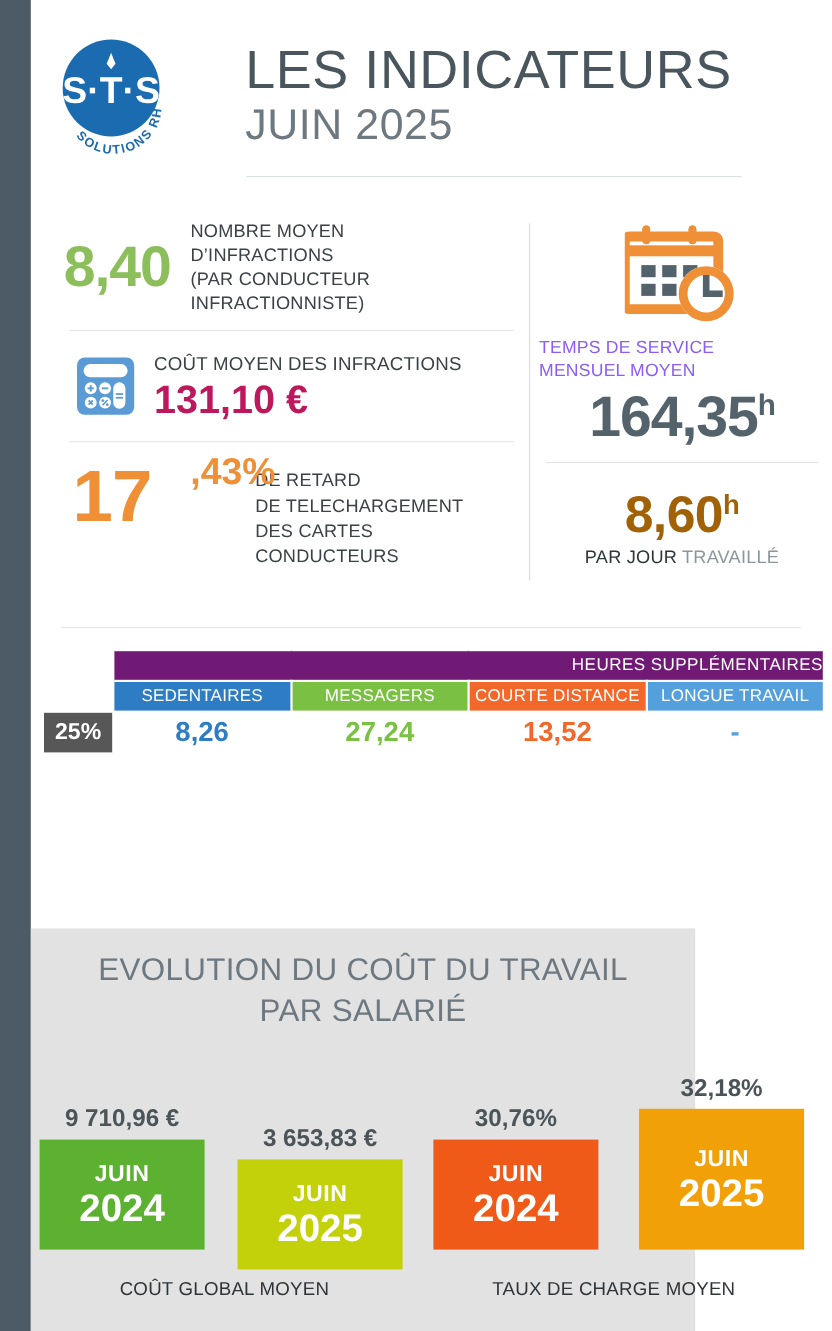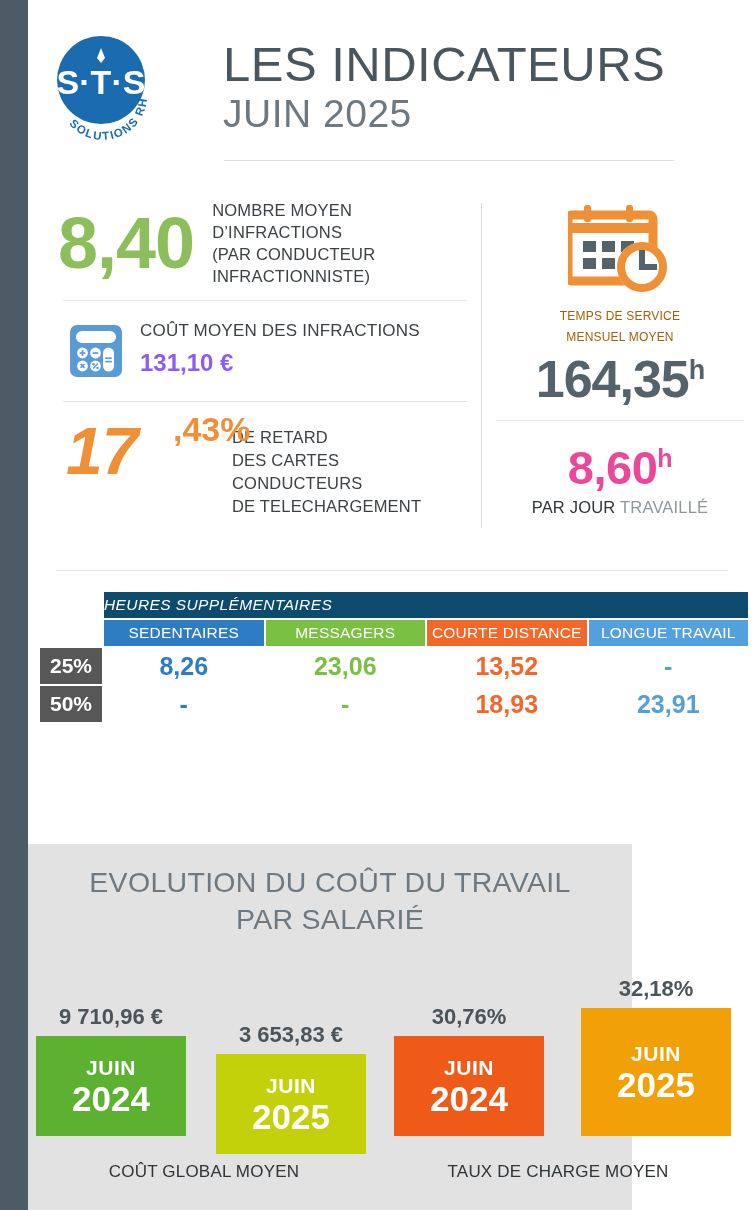--- a/index.html
+++ b/index.html
@@ -36,60 +36,60 @@
   .kpis{position:relative;height:385px;}
   .vdiv{position:absolute;left:453px;top:18px;width:1px;height:325px;background:#d8dbdd;}
 
   .col-left{position:absolute;left:28px;top:0;width:418px;}
   .col-right{position:absolute;left:462px;top:0;width:260px;}
 
   .hrule{height:1px;background:#e2e4e6;margin:0 auto;}
 
   .kpi-a{display:flex;align-items:center;height:115px;padding-left:2px;}
   .big-green{
-    font-size:72px;font-weight:700;color:#8cbf5b;line-height:76px;
+    font-size:52px;font-weight:700;color:#8cbf5b;line-height:76px;
     letter-spacing:-1px;
   }
   .kpi-a-text{
     margin-left:18px;font-size:16.5px;line-height:22px;color:#3c4146;
     letter-spacing:0.2px;
   }
 
   .kpi-b{display:flex;align-items:center;height:100px;}
   .calc-icon{width:56px;height:56px;flex:0 0 56px;margin-left:12px;}
   .kpi-b-body{margin-left:16px;}
   .kpi-b-label{font-size:17px;color:#3c4146;line-height:22px;letter-spacing:0.2px;}
-  .big-blue{font-size:24px;font-weight:700;color:#8b5cf6;line-height:40px;margin-top:1px;}
+  .big-blue{font-size:36px;font-weight:700;color:#be185d;line-height:40px;margin-top:1px;}
 
   .kpi-c{display:flex;align-items:flex-start;height:108px;padding-top:16px;}
   .pct-block{position:relative;width:180px;flex:0 0 180px;padding-left:10px;}
-  .pct-int{font-size:66px;font-weight:700;color:#ef9036;line-height:66px;letter-spacing:-1px;font-style:italic;}
+  .pct-int{font-size:66px;font-weight:700;color:#ef9036;line-height:66px;letter-spacing:-1px;}
   .pct-dec{
     position:absolute;left:117px;top:-6px;
     font-size:34px;font-weight:700;color:#ef9036;line-height:34px;
   }
   .kpi-c-text{
     margin-left:-14px;font-size:16.5px;line-height:23px;color:#3c4146;
     letter-spacing:0.2px;padding-top:8px;
   }
 
   
   .cal-icon{display:block;margin:16px auto 0;width:104px;height:96px;}
   .r-label{
-    text-align:center;font-size:12px;line-height:21px;color:#a16207;
+    font-size:16px;line-height:21px;color:#8b5cf6;
     margin-top:9px;letter-spacing:0.2px;
   }
   .big-gray{
     text-align:center;font-size:52px;font-weight:700;color:#54626b;
     line-height:58px;margin-top:2px;letter-spacing:-1px;
   }
   .sup-h{font-size:27px;font-weight:700;vertical-align:super;line-height:0;}
   .r-hrule{height:1px;background:#e2e4e6;margin:12px 6px 0;}
   .big-orange{
-    text-align:center;font-size:47px;font-weight:700;color:#ec4899;
+    text-align:center;font-size:47px;font-weight:700;color:#a16207;
     line-height:54px;margin-top:20px;letter-spacing:-0.5px;
   }
   .sup-h-o{font-size:25px;font-weight:700;vertical-align:super;line-height:0;}
   .r-sub{text-align:center;font-size:16.5px;line-height:21px;margin-top:2px;letter-spacing:0.2px;}
   .r-sub .dark{color:#2f3438;}
   .r-sub .light{color:#8d969c;}
 
   
   .sec2{position:relative;}
   .sec2-rule{height:1px;background:#e2e4e6;margin:0 28px;}
@@ -99,22 +99,22 @@
   }
 
   
   table.ot{
     border-collapse:collapse;width:712px;margin:19px 0 0 10px;
     table-layout:fixed;
   }
   table.ot td{border:2px solid #ffffff;padding:0;}
   .cell-blank{background:#ffffff;width:62px;}
   .hdr-main{
-    background:#0c4a6e;color:#ffffff;text-align:left;
-    font-size:15.5px;font-weight:400;height:26px;letter-spacing:0.4px;font-style:italic;
+    background:#701a75;color:#ffffff;text-align:right;
+    font-size:15.5px;font-weight:400;height:26px;letter-spacing:0.4px;
   }
   .hdr-sub{
     color:#ffffff;text-align:center;font-size:15.5px;font-weight:400;
     height:26px;letter-spacing:0.2px;
   }
   .h-sed{background:#2e7cc4;}
   .h-mes{background:#7ac143;}
   .h-cd{background:#f1682a;}
   .h-ld{background:#54a0dd;}
   .row-lbl{
@@ -230,22 +230,22 @@
 
         <div class="hrule" style="width:404px;"></div>
 
         <div class="kpi-c">
           <div class="pct-block">
             <span class="pct-int">17</span>
             <span class="pct-dec">,43%</span>
           </div>
           <div class="kpi-c-text">
             <div>DE RETARD</div>
+            <div>DE TELECHARGEMENT</div>
             <div>DES CARTES CONDUCTEURS</div>
-            <div>DE TELECHARGEMENT</div>
           </div>
         </div>
       </div>
 
       <div class="col-right">
 
         <div>
           <div class="cal-icon">
             <svg width="104" height="96" viewBox="0 0 104 96" xmlns="http://www.w3.org/2000/svg">
               <rect x="16" y="4" width="7" height="17" rx="3.5" fill="#ef9036"></rect>
@@ -299,30 +299,23 @@
           <tr>
             <td class="cell-blank"></td>
             <td class="hdr-sub h-sed">SEDENTAIRES</td>
             <td class="hdr-sub h-mes">MESSAGERS</td>
             <td class="hdr-sub h-cd">COURTE DISTANCE</td>
             <td class="hdr-sub h-ld">LONGUE TRAVAIL</td>
           </tr>
           <tr>
             <td class="row-lbl">25%</td>
             <td class="dcell c-sed">8,26</td>
-            <td class="dcell c-mes">23,06</td>
+            <td class="dcell c-mes">27,24</td>
             <td class="dcell c-cd">13,52</td>
             <td class="dcell c-ld">-</td>
-          </tr>
-          <tr>
-            <td class="row-lbl">50%</td>
-            <td class="dcell c-sed">-</td>
-            <td class="dcell c-mes">-</td>
-            <td class="dcell c-cd">18,93</td>
-            <td class="dcell c-ld">23,91</td>
           </tr>
         </tbody>
       </table>
     </div>
   </div>
 
   <div class="sec3">
     <div class="sec3-title">
       <div>EVOLUTION DU COÛT DU TRAVAIL</div>
       <div>PAR SALARIÉ</div>

